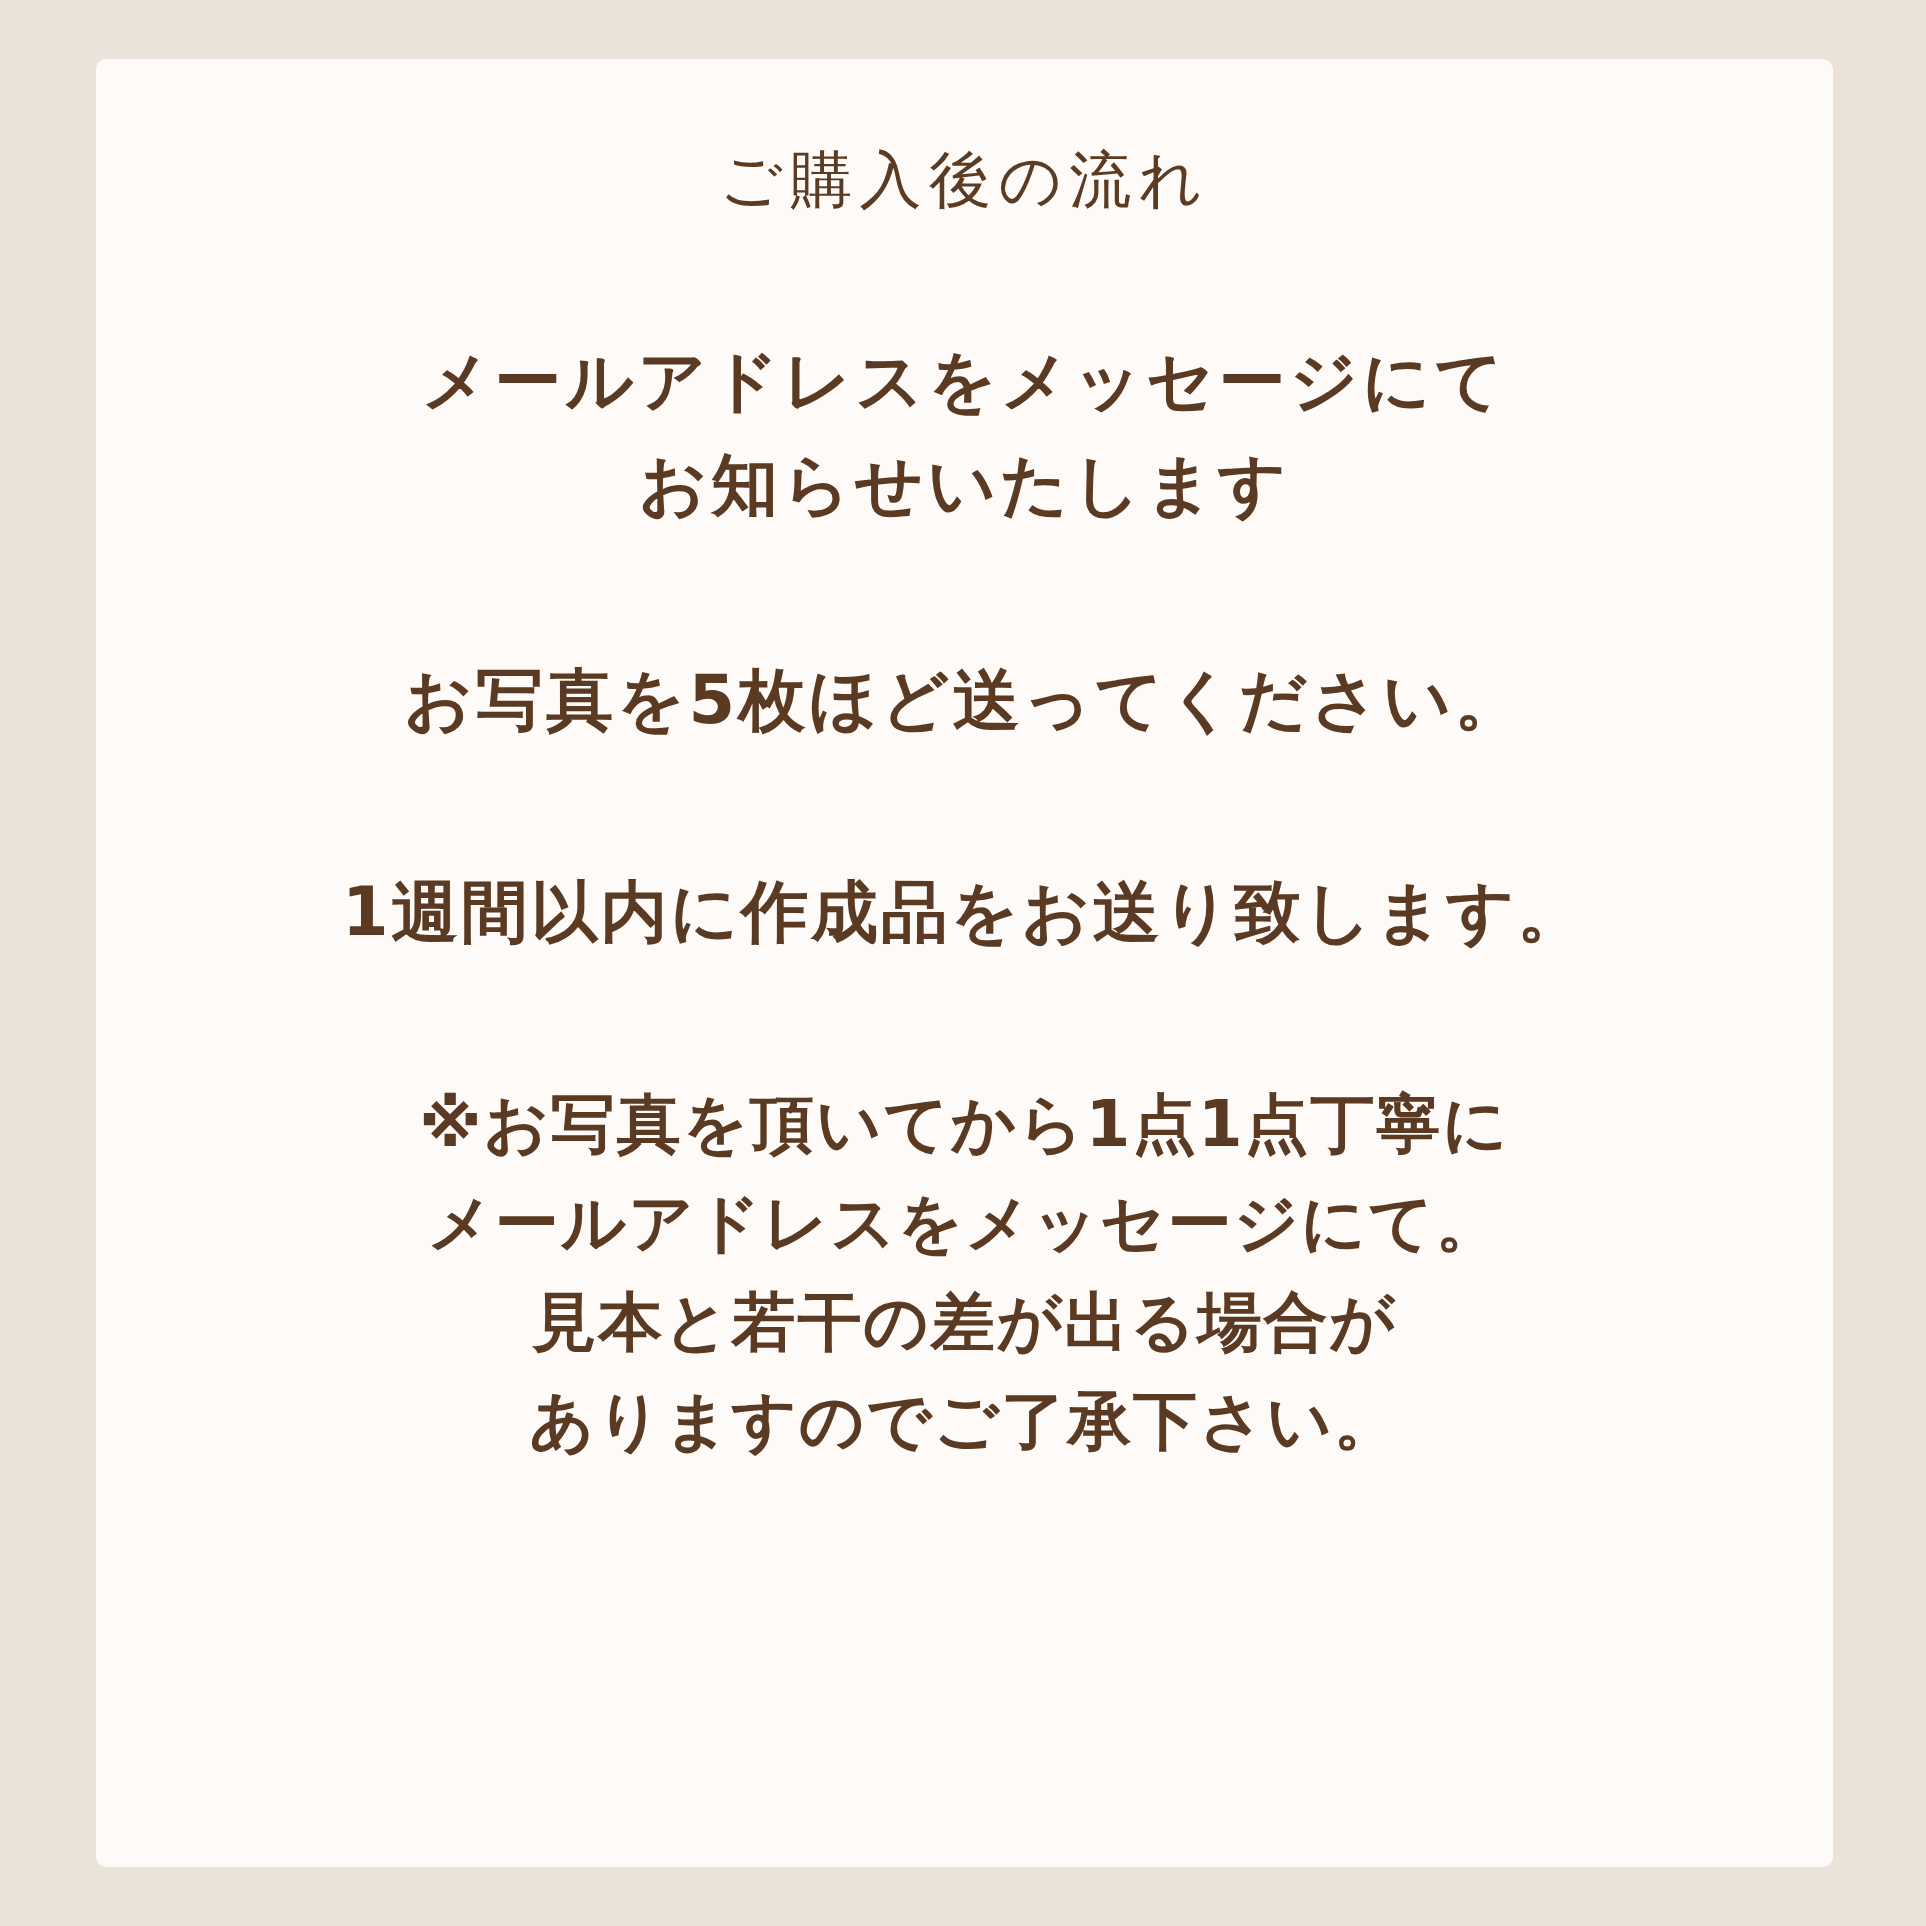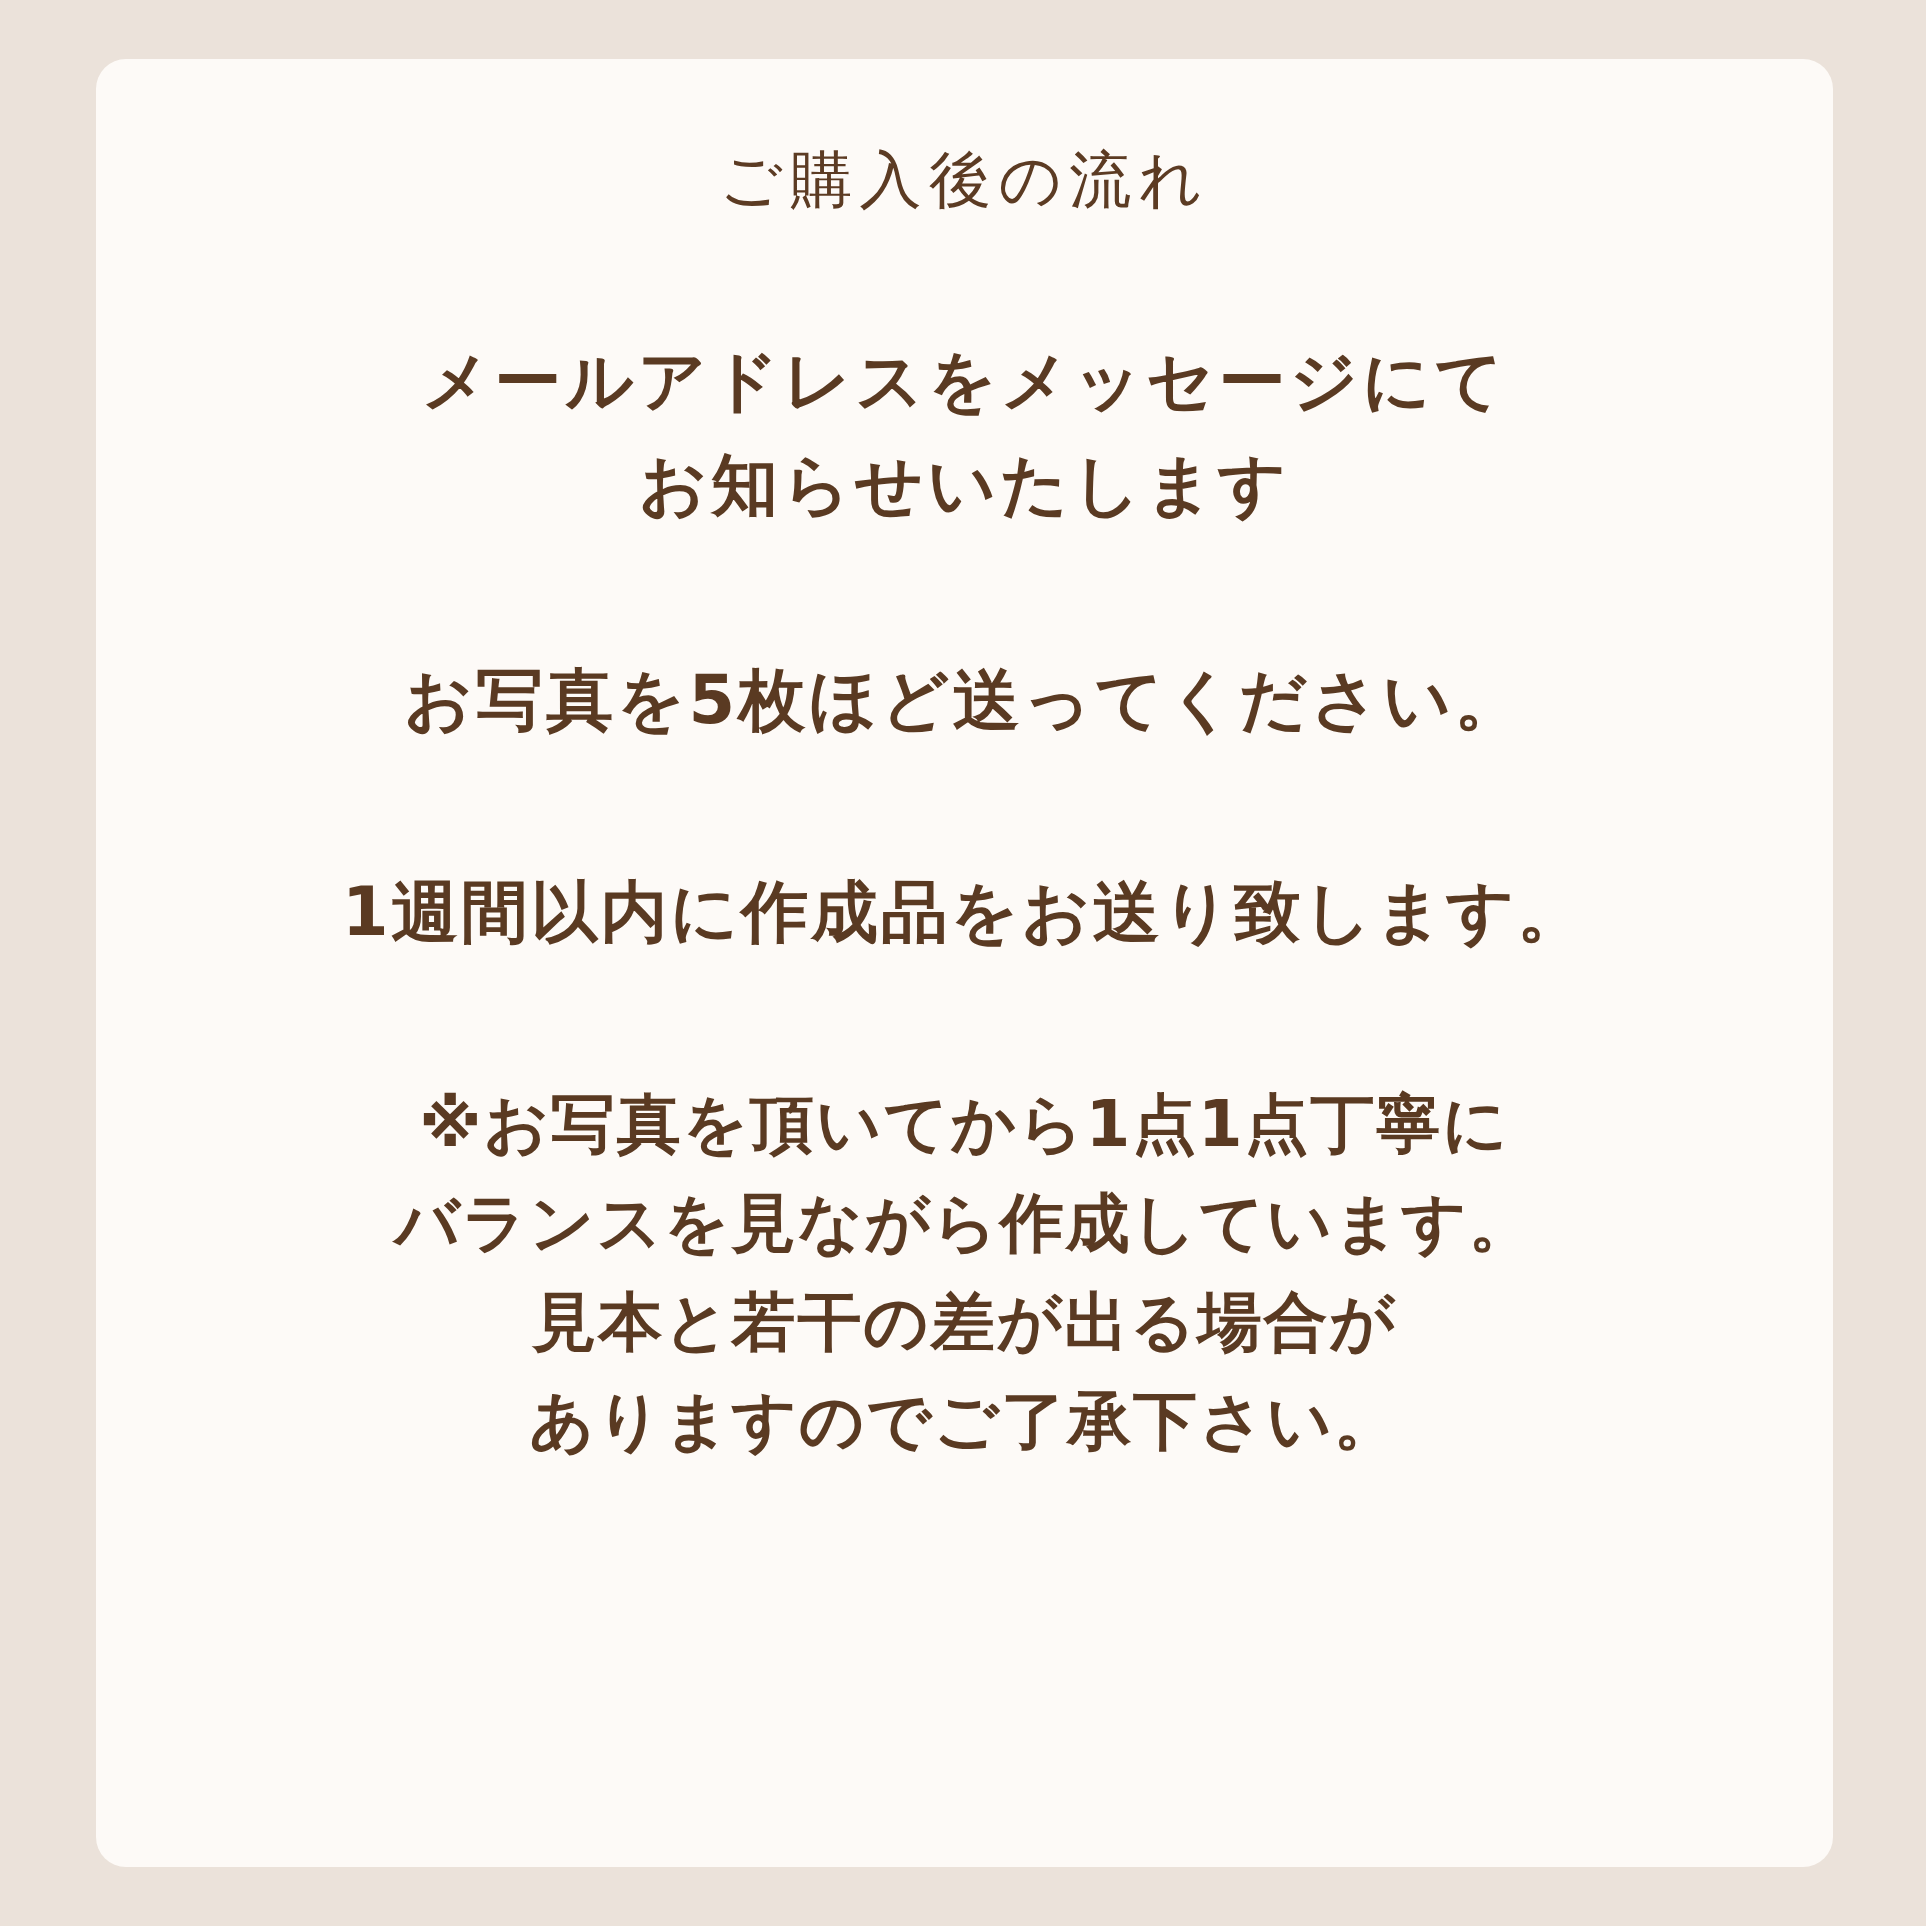--- a/index.html
+++ b/index.html
@@ -25,21 +25,21 @@
     justify-content: center;
   }
 
   .card {
     position: absolute;
     left: 96px;
     top: 59px;
     width: 1737px;
     height: 1808px;
     background: #fdfaf7;
-    border-radius: 30px;
+    border-radius: 10px;
     box-sizing: border-box;
     padding: 77px 96px 51px 96px;
     display: flex;
     flex-direction: column;
     align-items: center;
   }
 
   .note-text {
     color: #5a3a22;
     font-family: "DejaVu Sans", sans-serif;
@@ -99,19 +99,19 @@
     <div class="note-text heading">ご購入後の流れ</div>
 
     <div class="note-text block block-1">メールアドレスをメッセージにて
 お知らせいたします</div>
 
     <div class="note-text block block-2">お写真を5枚ほど送ってください。</div>
 
     <div class="note-text block block-3">1週間以内に作成品をお送り致します。</div>
 
     <div class="note-text block block-4">※お写真を頂いてから1点1点丁寧に
-バランスを見ながら作成しています。
+メールアドレスをメッセージにて。
 見本と若干の差が出る場合が
 ありますのでご了承下さい。</div>
 
   </div>
 </div>
 
 
 </body></html>

